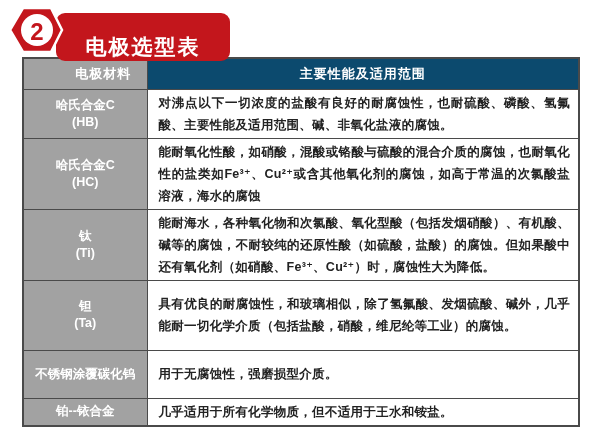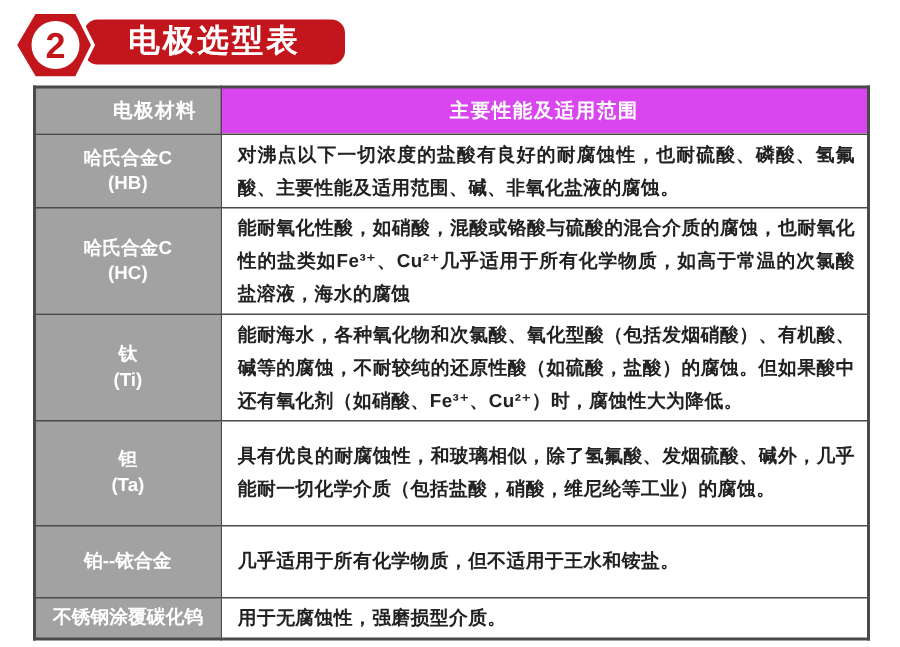--- a/index.html
+++ b/index.html
@@ -3,40 +3,40 @@
 <meta charset="utf-8">
 <style>
   * { margin:0; padding:0; box-sizing:border-box; }
   html,body { background:#ffffff; }
   .page {
     position:relative; width:600px; height:431px; background:#ffffff;
     font-family:"Liberation Sans","DejaVu Sans",sans-serif; overflow:hidden;
   }
   
   .title-pill {
-    position:absolute; top:13px; left:56px; width:174px; height:30px;
+    position:absolute; top:13px; left:56px; width:174px; height:48px;
     background:#c3161c; border-radius:9px;
-    display:flex; align-items:flex-start; justify-content:center;
+    display:flex; align-items:flex-end; justify-content:center;
     color:#ffffff; font-weight:bold; font-size:21px; letter-spacing:2px;
     z-index:1;
   }
   .badge { position:absolute; top:4px; left:8px; width:56px; height:52px; z-index:2; }
   
   table.spec {
     position:absolute; top:57px; left:22px; width:558px;
     border-collapse:collapse; table-layout:fixed;
     border:2px solid #4a4a4a;
   }
   table.spec th, table.spec td { border:1.5px solid #4a4a4a; }
   th.col-material, td.mat {
     width:124px; background:#a2a2a2; color:#ffffff;
     text-align:center; vertical-align:middle; font-weight:bold;padding-left:36px;
   }
   thead th {
-    background:#d946ef; color:#ffffff; font-size:13px; font-weight:bold;
+    background:#0c4a6e; color:#ffffff; font-size:13px; font-weight:bold;
     height:31px; text-align:center; vertical-align:middle; letter-spacing:1px;
   }
   td.mat { font-size:12.5px; line-height:17px; padding:2px; }
   td.desc {
     background:#ffffff; color:#222222; font-size:12.5px; font-weight:600;
     line-height:22px; padding:2px 8px 2px 11px;
     text-align:justify; vertical-align:middle; letter-spacing:0.3px;
   }
   tbody tr:nth-child(1){ height:47px; }
   tbody tr:nth-child(2){ height:46px; }
@@ -77,50 +77,50 @@
           <div>(HB)</div>
         </td>
         <td class="desc">对沸点以下一切浓度的盐酸有良好的耐腐蚀性，也耐硫酸、磷酸、氢氟酸、主要性能及适用范围、碱、非氧化盐液的腐蚀。</td>
       </tr>
 
       <tr>
         <td class="mat">
           <div>哈氏合金C</div>
           <div>(HC)</div>
         </td>
-        <td class="desc">能耐氧化性酸，如硝酸，混酸或铬酸与硫酸的混合介质的腐蚀，也耐氧化性的盐类如Fe³⁺、Cu²⁺几乎适用于所有化学物质，如高于常温的次氯酸盐溶液，海水的腐蚀</td>
+        <td class="desc">能耐氧化性酸，如硝酸，混酸或铬酸与硫酸的混合介质的腐蚀，也耐氧化性的盐类如Fe³⁺、Cu²⁺或含其他氧化剂的腐蚀，如高于常温的次氯酸盐溶液，海水的腐蚀</td>
       </tr>
 
       <tr>
         <td class="mat">
           <div>钛</div>
           <div>(Ti)</div>
         </td>
         <td class="desc">能耐海水，各种氧化物和次氯酸、氧化型酸（包括发烟硝酸）、有机酸、碱等的腐蚀，不耐较纯的还原性酸（如硫酸，盐酸）的腐蚀。但如果酸中还有氧化剂（如硝酸、Fe³⁺、Cu²⁺）时，腐蚀性大为降低。</td>
       </tr>
 
       <tr>
         <td class="mat">
           <div>钽</div>
           <div>(Ta)</div>
         </td>
         <td class="desc">具有优良的耐腐蚀性，和玻璃相似，除了氢氟酸、发烟硫酸、碱外，几乎能耐一切化学介质（包括盐酸，硝酸，维尼纶等工业）的腐蚀。</td>
       </tr>
 
       <tr>
         <td class="mat">
+          <div>不锈钢涂覆碳化钨</div>
+          <div></div>
+        </td>
+        <td class="desc">用于无腐蚀性，强磨损型介质。</td>
+      </tr>
+
+      <tr>
+        <td class="mat">
           <div>铂--铱合金</div>
           <div></div>
         </td>
         <td class="desc">几乎适用于所有化学物质，但不适用于王水和铵盐。</td>
-      </tr>
-
-      <tr>
-        <td class="mat">
-          <div>不锈钢涂覆碳化钨</div>
-          <div></div>
-        </td>
-        <td class="desc">用于无腐蚀性，强磨损型介质。</td>
       </tr>
 
     </tbody>
   </table>
 </div>
 
 </body></html>

